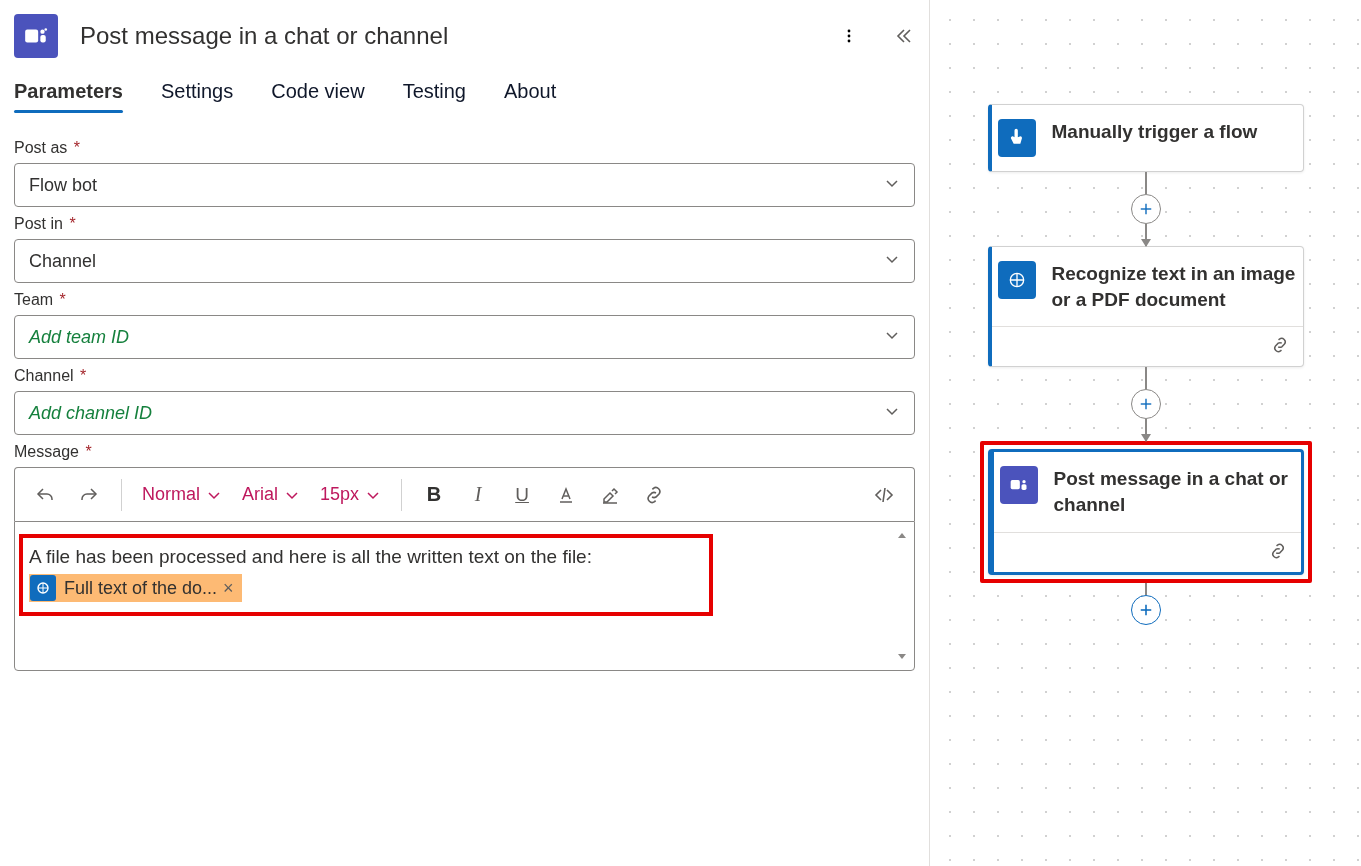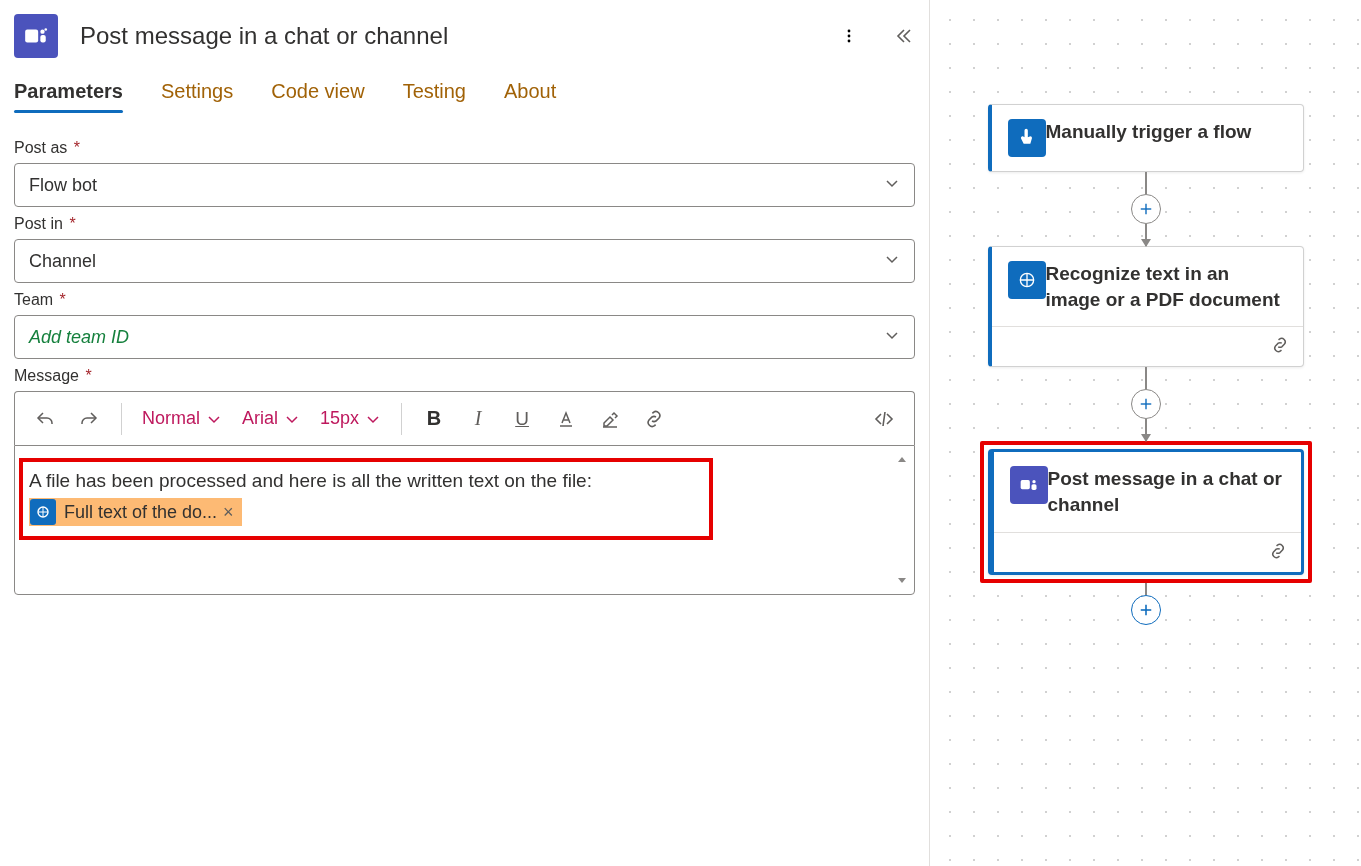--- a/index.html
+++ b/index.html
@@ -9,21 +9,21 @@
 .right-panel { flex: 1; background-image: radial-gradient(circle, #d1d1d1 1px, transparent 1px); background-size: 24px 24px; background-position: 8px 8px; position: relative; }
 
 .header { display: flex; align-items: center; padding: 4px 0 22px 0; }
 .app-icon { width: 44px; height: 44px; background: #4b53bc; border-radius: 4px; display: flex; align-items: center; justify-content: center; margin-right: 22px; }
 .app-icon svg { width: 26px; height: 26px; fill: #fff; }
 .header-title { font-size: 24px; font-weight: 400; flex: 1; }
 .header-actions { display: flex; gap: 30px; align-items: center; }
 .icon-btn { width: 24px; height: 24px; display: flex; align-items: center; justify-content: center; cursor: pointer; color: #605e5c; }
 
 .tabs { display: flex; gap: 38px; margin-bottom: 28px; }
-.tab { font-size: 20px; color: #a16207; cursor: pointer; padding-bottom: 8px; position: relative; }
+.tab { font-size: 20px; color: #0f172a; cursor: pointer; padding-bottom: 8px; position: relative; }
 .tab.active { color: #323130; font-weight: 600; }
 .tab.active::after { content: ""; position: absolute; left: 0; right: 0; bottom: -2px; height: 3px; background: #0f6cbd; border-radius: 2px; }
 
 .form-group { margin-bottom: 8px; }
 .form-label { font-size: 16px; color: #323130; margin-bottom: 6px; display: block; }
 .req { color: #a4262c; margin-left: 2px; }
 .select-input { width: 100%; border: 1px solid #8a8886; border-radius: 4px; height: 44px; display: flex; align-items: center; padding: 0 14px; font-size: 18px; cursor: pointer; position: relative; background: #fff; }
 .select-input.placeholder { color: #15803d; font-style: italic; }
 .select-input .chev { margin-left: auto; color: #605e5c; }
 
@@ -33,21 +33,21 @@
 .tb-divider { width: 1px; height: 32px; background: #d1d1d1; margin: 0 6px; }
 .editor-body { border: 1px solid #8a8886; border-radius: 0 0 4px 4px; min-height: 150px; padding: 12px 4px; font-size: 19px; position: relative; }
 .editor-body .sb { position: absolute; right: 4px; top: 8px; bottom: 8px; width: 14px; display: flex; flex-direction: column; justify-content: space-between; color: #8a8886; }
 .highlight-box { border: 4px solid #e60000; padding: 8px 6px 10px 6px; margin: 0 0 4px 0; width: 694px; }
 .token { display: inline-flex; align-items: center; background: #fdba74; padding: 1px 8px 1px 1px; font-size: 18px; margin-top: 6px; }
 .token .ti { width: 26px; height: 26px; background: #0f6cbd; border-radius: 3px; margin-right: 8px; display: flex; align-items: center; justify-content: center; }
 .token .tx { cursor: pointer; margin-left: 6px; color: #605e5c; }
 
 .canvas-col { position: absolute; left: 50%; transform: translateX(-50%); top: 104px; display: flex; flex-direction: column; align-items: center; width: 320px; }
 .node { width: 316px; background: #fff; border: 1px solid #d1d1d1; border-left: 4px solid #0f6cbd; border-radius: 4px; box-shadow: 0 1px 3px rgba(0,0,0,0.08); }
-.node-head { display: flex; padding: 14px 16px; align-items: flex-start; }
+.node-head { display: flex; padding: 14px 6px; gap: 16px; align-items: flex-start; }
 .node-icon { width: 38px; height: 38px; border-radius: 4px; flex-shrink: 0; display: flex; align-items: center; justify-content: center; }
 .node-icon.blue { background: #0f6cbd; }
 .node-icon.teams { background: #4b53bc; }
 .node-title { font-size: 19px; font-weight: 600; line-height: 1.35; }
 .node-foot { border-top: 1px solid #e1dfdd; height: 40px; display: flex; align-items: center; justify-content: flex-end; padding: 0 14px; }
 .connector { width: 2px; height: 22px; background: #8a8886; position: relative; }
 .connector.arrow::after { content: ""; position: absolute; bottom: -1px; left: -4px; border-left: 5px solid transparent; border-right: 5px solid transparent; border-top: 8px solid #8a8886; }
 .plus-circle { width: 30px; height: 30px; border: 1px solid #8a8886; border-radius: 50%; display: flex; align-items: center; justify-content: center; background: #fff; cursor: pointer; margin: 0; }
 .plus-circle.bottom { border-color: #0f6cbd; color: #0f6cbd; }
 .node-selected-wrap { border: 4px solid #e60000; padding: 4px; border-radius: 2px; }
@@ -119,20 +119,29 @@
     <div class="form-group">
       <label class="form-label"><span>Team</span> <span class="req">*</span></label>
       <div class="select-input placeholder">
         <span>Add team ID</span>
         <span class="chev"><svg class="i" viewBox="0 0 16 16" fill="none" stroke="currentColor" stroke-width="1.5">
               <path d="M3 6l5 5 5-5"></path>
             </svg></span>
       </div>
     </div>
 
+    <div class="form-group">
+      <label class="form-label"><span>Channel</span> <span class="req">*</span></label>
+      <div class="select-input placeholder">
+        <span>Add channel ID</span>
+        <span class="chev"><svg class="i" viewBox="0 0 16 16" fill="none" stroke="currentColor" stroke-width="1.5">
+              <path d="M3 6l5 5 5-5"></path>
+            </svg></span>
+      </div>
+    </div>
 
     <div class="form-group">
       <label class="form-label"><span>Message</span> <span class="req">*</span></label>
       <div class="editor-toolbar">
         <div class="tb-btn">
             <svg viewBox="0 0 20 20" width="20" height="20" fill="none" stroke="currentColor" stroke-width="1.5">
               <path d="M8 4L3 9l5 5"></path>
               <path d="M3 9h9a5 5 0 015 5v1"></path>
             </svg>
           </div>

